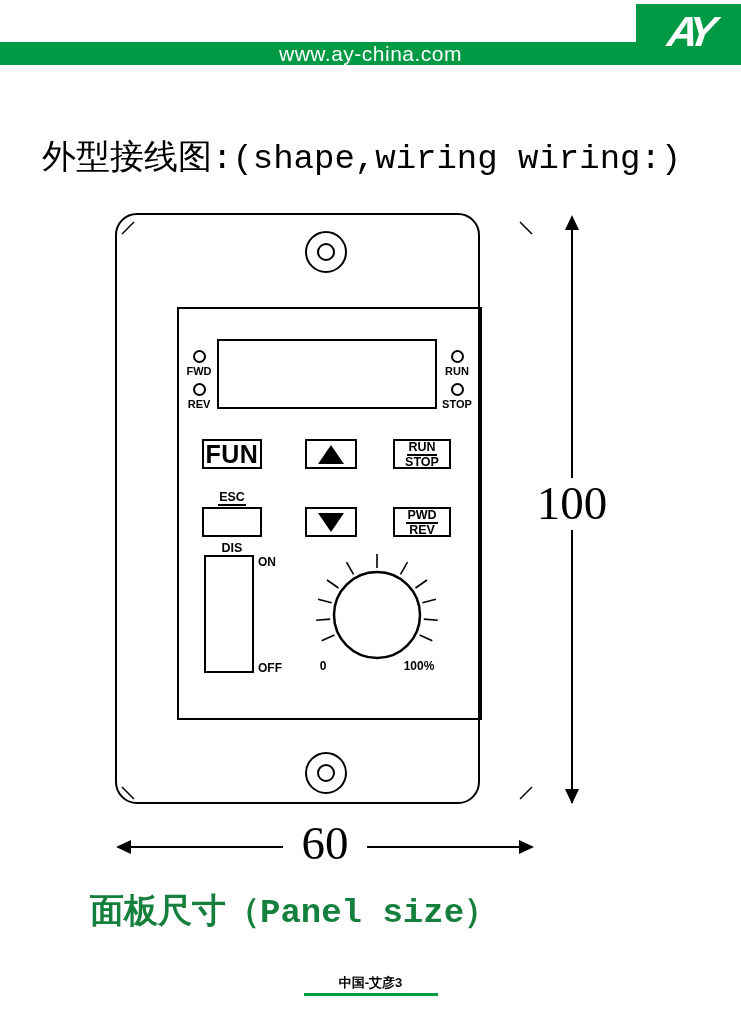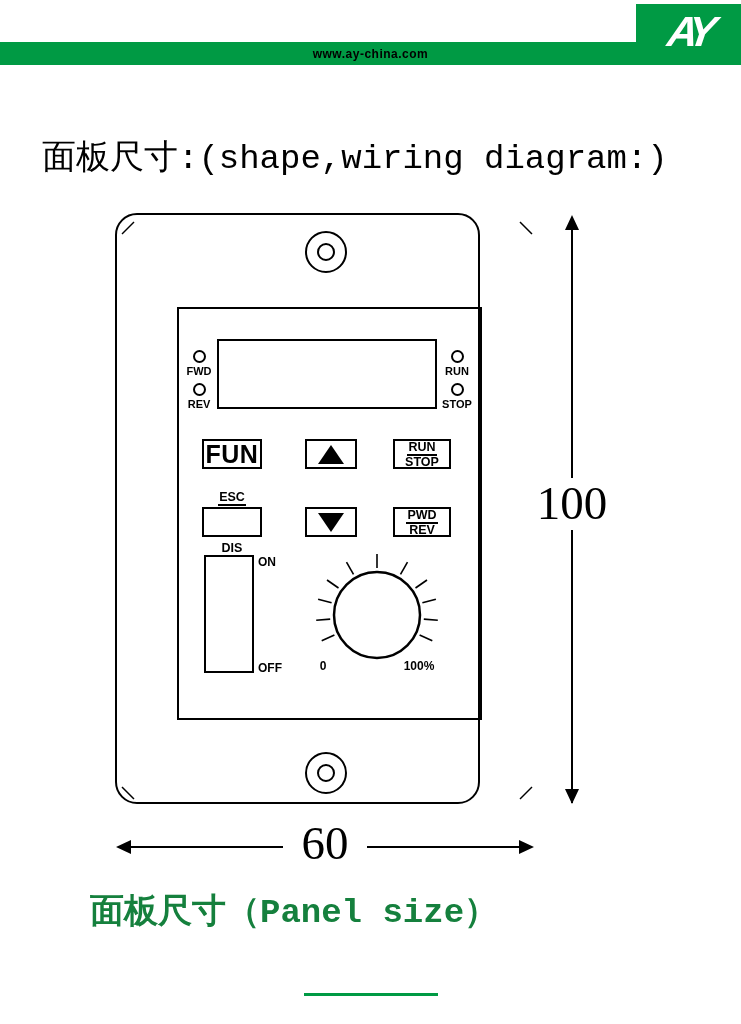--- a/index.html
+++ b/index.html
@@ -6,21 +6,21 @@
   html,body { background:#fff; }
   .page {
     position:relative; width:741px; height:1024px; background:#fff;
     font-family:"Liberation Sans", sans-serif; overflow:hidden;
   }
   
   .header-bar {
     position:absolute; left:0; top:42px; width:741px; height:23px;
     background:#009A44; display:flex; align-items:center; justify-content:center;
   }
-  .header-url { color:#000000; font-weight:bold; font-size:12px; letter-spacing:.5px; }
+  .header-url { color:#ffffff; font-weight:normal; font-size:21px; letter-spacing:.5px; }
   .logo-box {
     position:absolute; left:636px; top:4px; width:105px; height:55px;
     background:#009A44; display:flex; align-items:center; justify-content:center; overflow:hidden;
   }
   .logo-text {
     color:#fff; font-weight:bold; font-style:italic; font-size:42px;
     letter-spacing:-7px; transform:skewX(-8deg); line-height:1;
     font-family:"Liberation Sans", sans-serif;
   }
   
@@ -87,21 +87,21 @@
 
 <div class="page">
 
   <div class="header-bar">
     <span class="header-url">www.ay-china.com</span>
   </div>
   <div class="logo-box">
     <span class="logo-text">AY</span>
   </div>
 
-  <h1 class="title">面板尺寸:(shape,wiring diagram:)</h1>
+  <h1 class="title">外型接线图:(shape,wiring wiring:)</h1>
 
   <div class="panel">
     <svg class="corner-marks" width="420" height="591" viewBox="0 0 420 591">
       <line x1="5" y1="19" x2="17" y2="7" stroke="#000" stroke-width="1.5"></line>
       <line x1="403" y1="7" x2="415" y2="19" stroke="#000" stroke-width="1.5"></line>
       <line x1="5" y1="572" x2="17" y2="584" stroke="#000" stroke-width="1.5"></line>
       <line x1="403" y1="584" x2="415" y2="572" stroke="#000" stroke-width="1.5"></line>
     </svg>
 
     <div class="screw screw-top">
@@ -175,15 +175,16 @@
   <div class="dim-arrow arrow-down"></div>
   <div class="dim-label dim-height">100</div>
 
   <div class="dim-line-h"></div>
   <div class="dim-arrow arrow-left"></div>
   <div class="dim-arrow arrow-right"></div>
   <div class="dim-label dim-width">60</div>
 
   <div class="caption">面板尺寸（Panel size）</div>
 
+  <div class="footer-text">中国-艾彦3</div>
   <div class="footer-line"></div>
 
 </div>
 
 </body></html>

